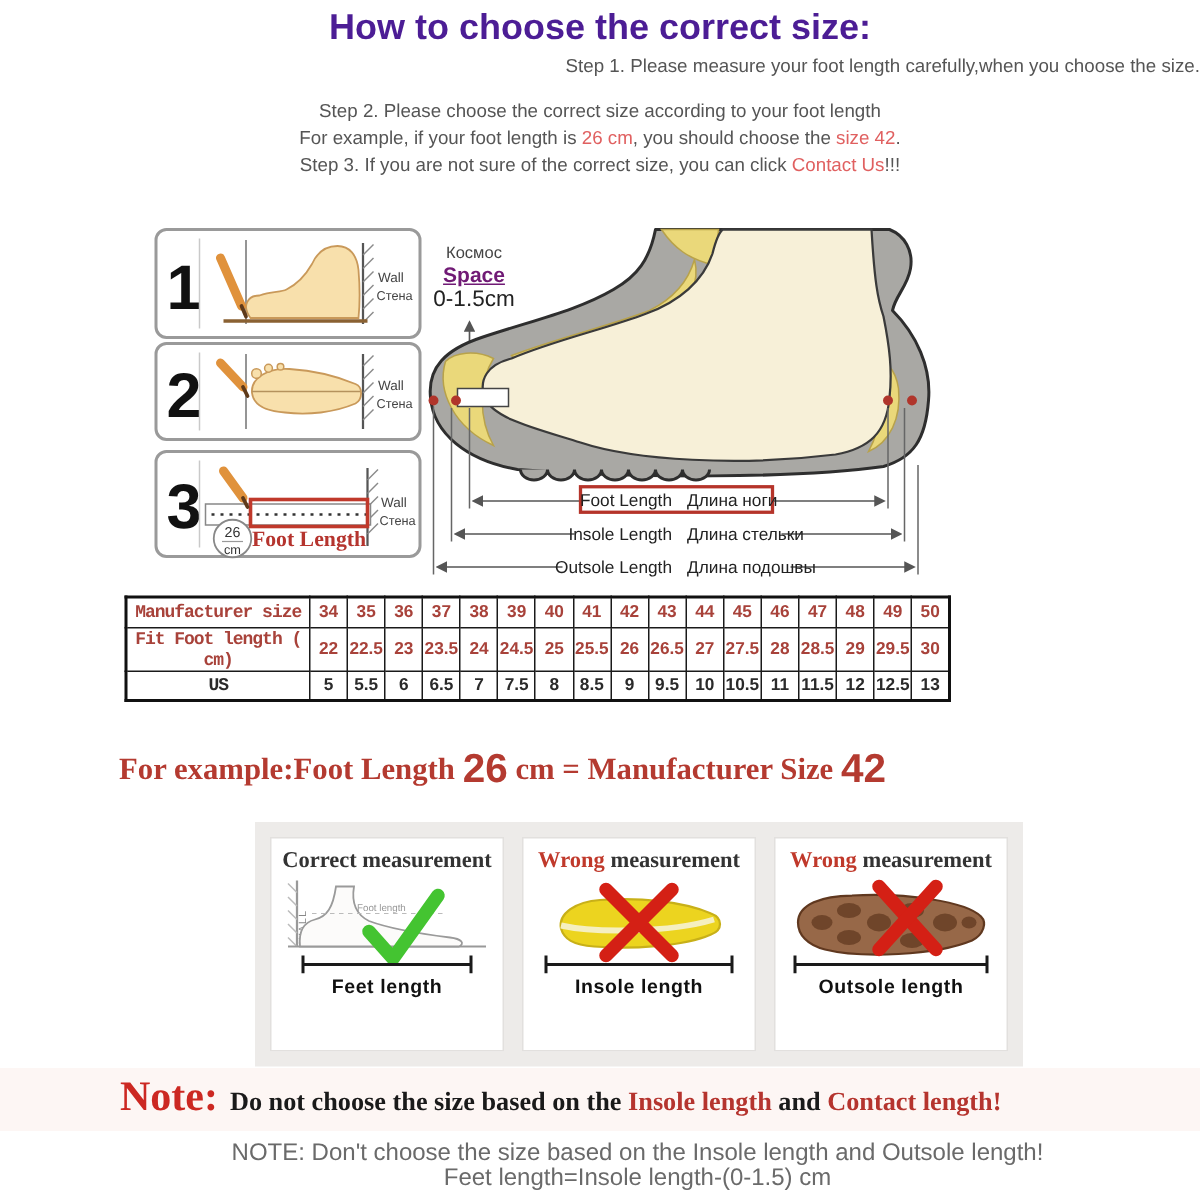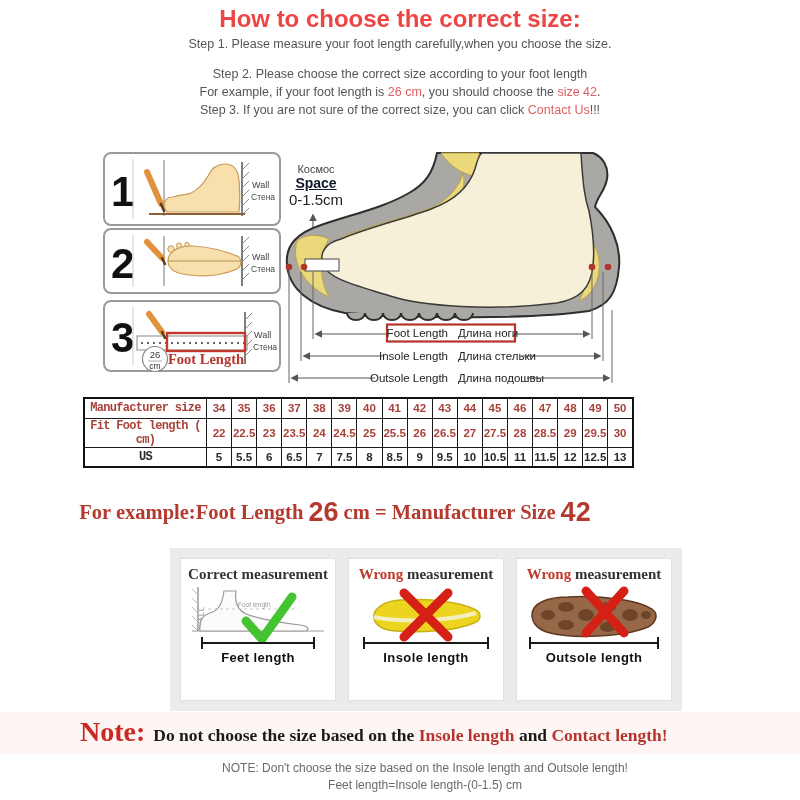--- a/index.html
+++ b/index.html
@@ -1,36 +1,36 @@
 <!DOCTYPE html>
 <html><head>
 <meta charset="utf-8">
 <style>
   html,body{margin:0;padding:0;}
   body{width:800px;height:800px;background:#fff;position:relative;overflow:hidden;
        font-family:"Liberation Sans",sans-serif;}
   .abs{position:absolute;}
 
   
-  .title{left:0;right:0;top:5px;text-align:center;font-size:24px;font-weight:600;color:#ef4444;}
-  .intro1{left:0;right:0;top:37px;text-align:center;font-size:12.5px;color:#555;}
+  .title{left:0;right:0;top:5px;text-align:center;font-size:24px;font-weight:600;color:#4c1d95;}
+  .intro1{left:0;right:0;top:37px;text-align:right;font-size:12.5px;color:#555;}
   .intro2{left:0;right:0;top:65px;text-align:center;font-size:12.5px;color:#555;line-height:18px;}
   .hl{color:#e06060;}
 
   
   .stepbox{left:103px;width:174px;background:#fff;border:2px solid #9a9a9a;border-radius:8px;}
   .stepbox svg{position:absolute;left:0;top:0;overflow:visible;}
   #sbox1{top:152px;height:70px;}
   #sbox2{top:228px;height:62px;}
   #sbox3{top:300px;height:68px;}
 
   
   .space-label{left:284px;top:163px;width:64px;text-align:center;color:#444;}
   .space-ru{font-size:11px;}
-  .space-en{font-size:14px;font-weight:bold;color:#0f172a;text-decoration:underline;}
+  .space-en{font-size:14px;font-weight:bold;color:#701a75;text-decoration:underline;}
   .space-val{font-size:15px;font-weight:normal;color:#222;}
 
   .shoe-svg{left:283px;top:147px;}
 
   
   .size-table{position:absolute;left:83px;top:397px;width:551px;border-collapse:collapse;
               table-layout:fixed;border:2px solid #111;}
   .size-table td{border:1.6px solid #1a1a1a;text-align:center;height:18.5px;padding:0;
                  font-weight:bold;font-size:11.5px;color:#2a2a2a;}
   .size-table td.rowlabel{width:121px;font-family:"Liberation Mono",monospace;font-size:12px;letter-spacing:-0.7px;}
@@ -51,21 +51,21 @@
   .card-caption{font-size:13px;font-weight:bold;color:#111;letter-spacing:.4px;margin-top:1px;}
 
   
   .note-row{left:0;top:712px;width:800px;height:42px;background:#fdf6f4;padding-left:32px;}
   .note-inner{position:absolute;left:80px;top:4px;display:flex;align-items:baseline;
               font-family:"Liberation Serif",serif;font-weight:bold;}
   .note-label{font-size:28px;color:#cc2822;margin-right:8px;}
   .note-text{font-size:17.5px;color:#1a1a1a;}
   .note-text .red{color:#b5342e;}
 
-  .footer{left:50px;top:760px;width:750px;text-align:center;font-size:12px;color:#6a6a6a;line-height:17px;}
+  .footer{left:50px;top:760px;width:750px;text-align:center;font-size:16px;color:#6a6a6a;line-height:17px;}
 </style>
 </head>
 <body>
 
 <div class="abs title">How to choose the correct size:</div>
 <div class="abs intro1">Step 1. Please measure your foot length carefully,when you choose the size.</div>
 <div class="abs intro2">
   <div><span>Step 2. Please choose the correct size according to your foot length</span></div>
   <div><span>For example, if your foot length is </span><span class="hl">26 cm</span><span>, you should choose the </span><span class="hl">size 42</span><span>.</span></div>
   <div><span>Step 3. If you are not sure of the correct size, you can click </span><span class="hl">Contact Us</span><span>!!!</span></div>

